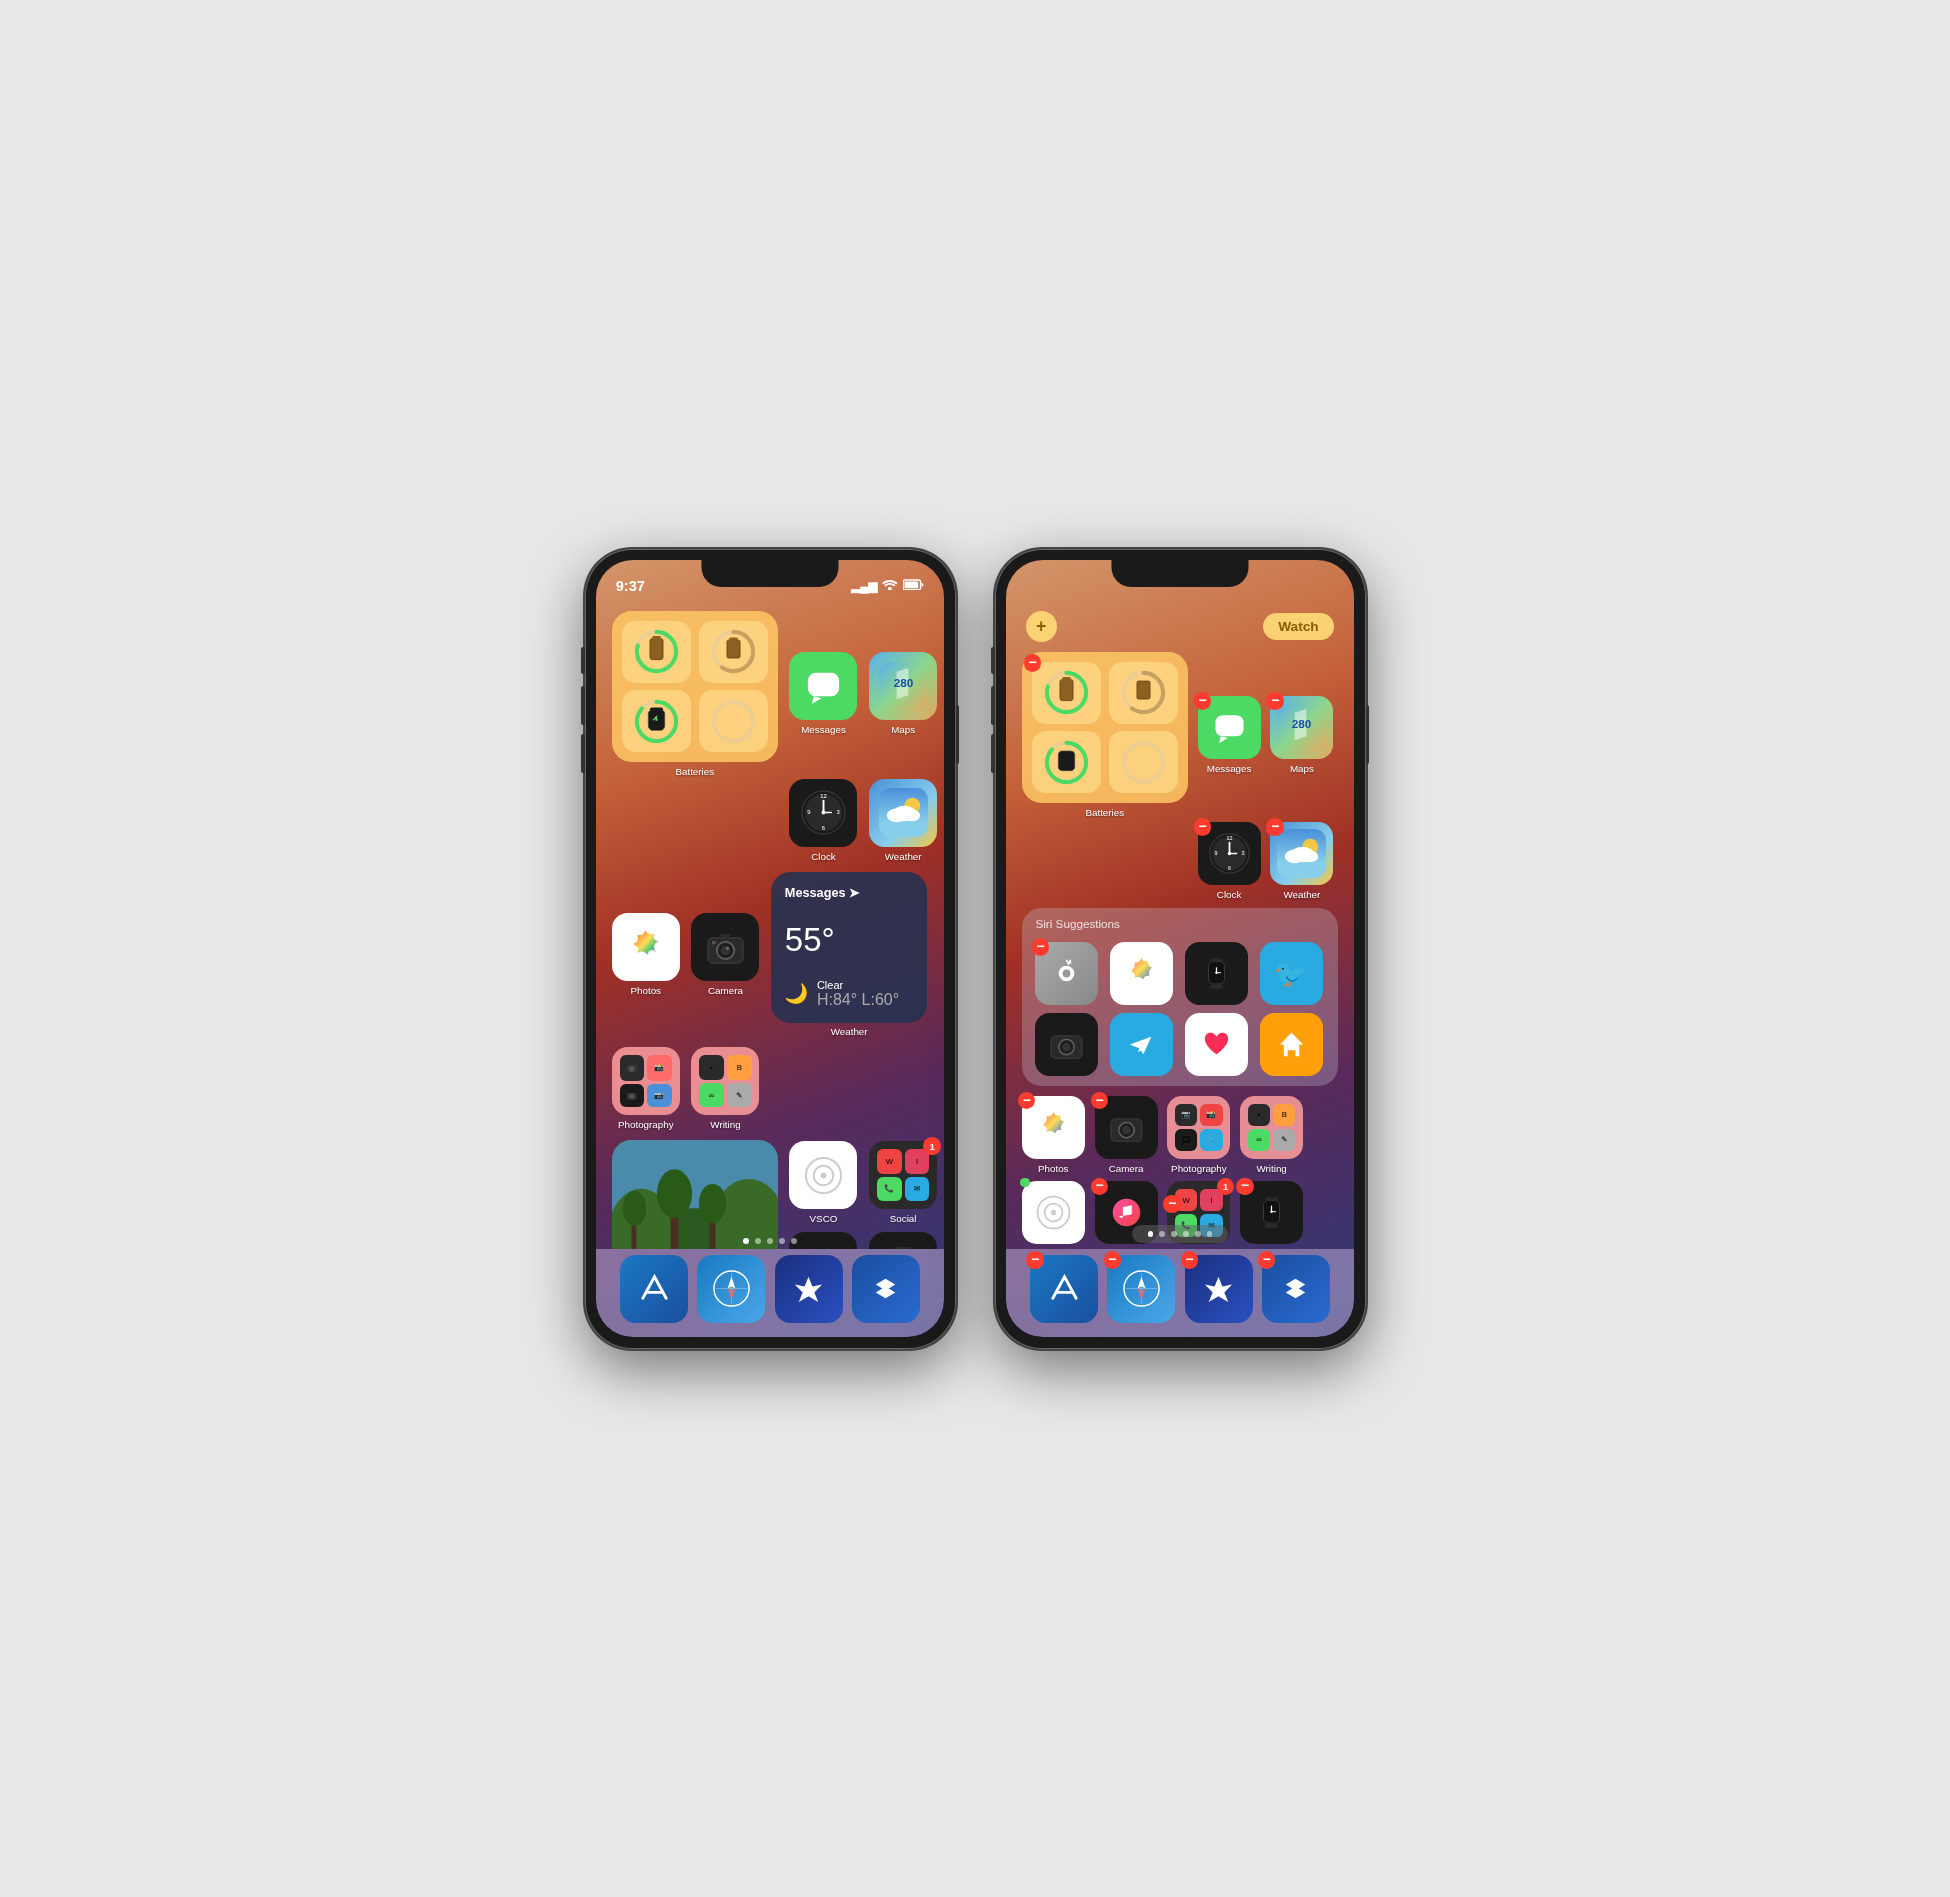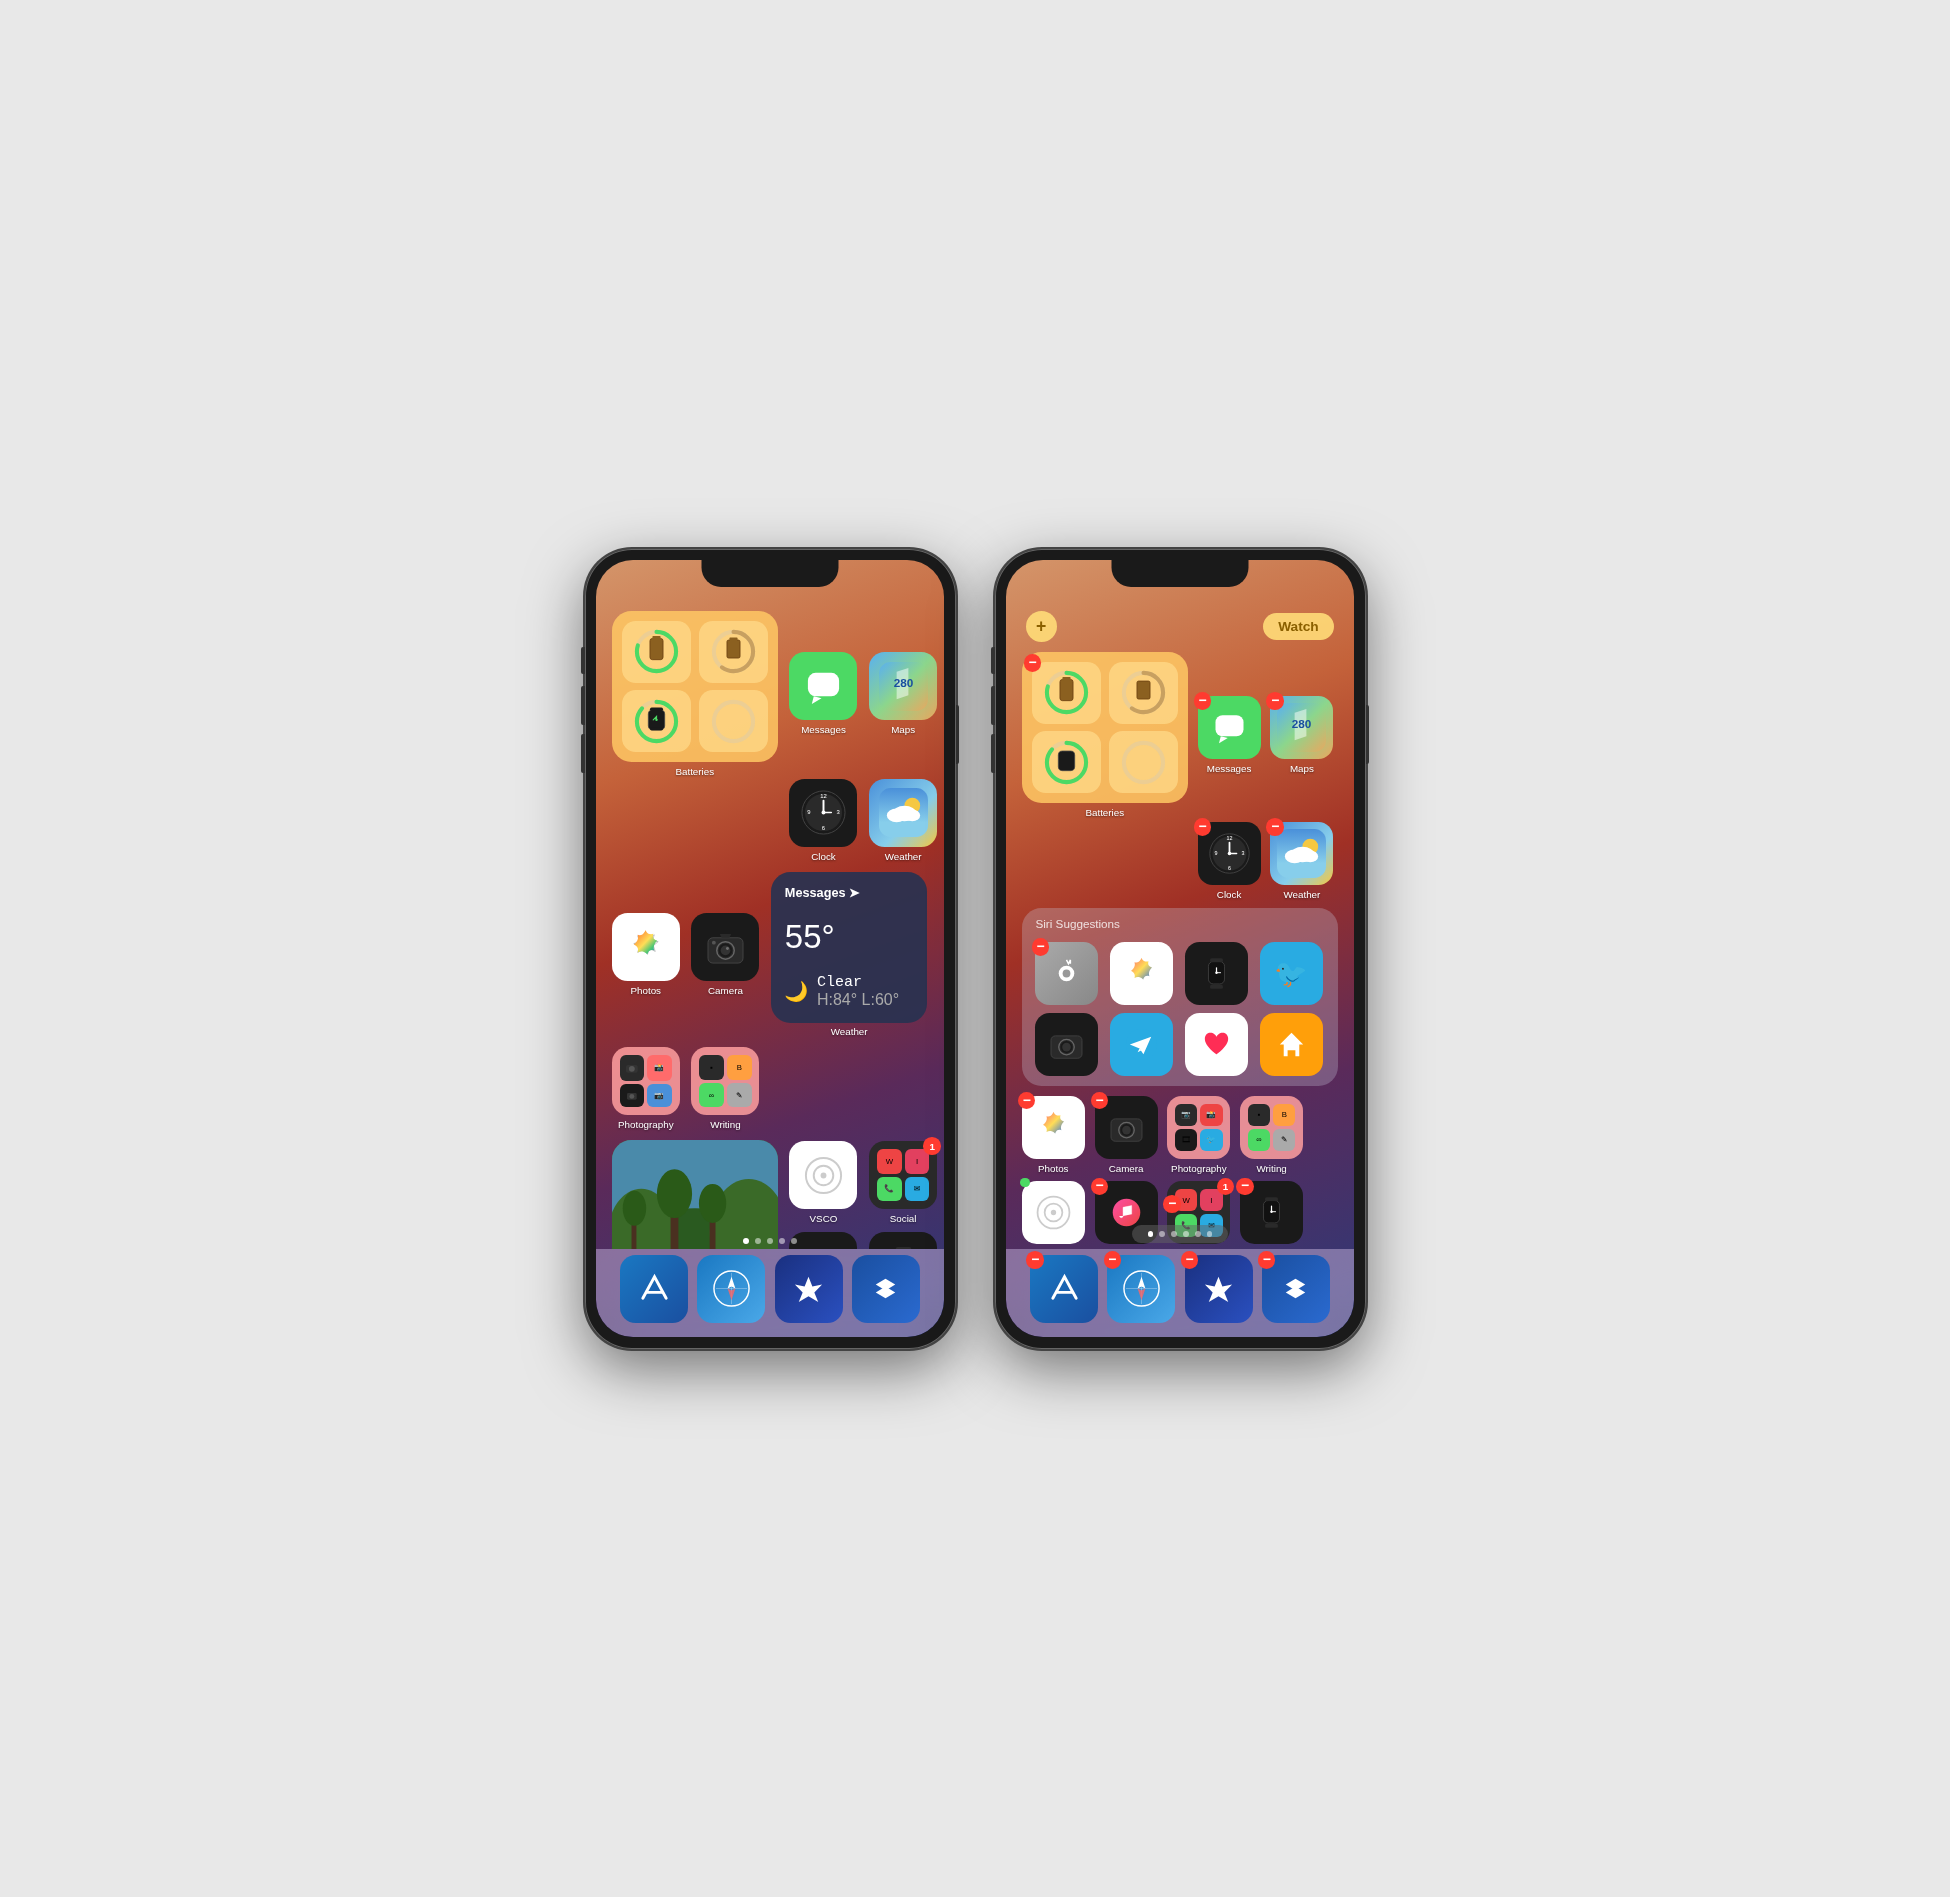--- a/index.html
+++ b/index.html
@@ -175,21 +175,21 @@
       padding: 13.7px;
       display: flex;
       flex-direction: column;
       justify-content: space-between;
       color: white;
       flex-shrink: 0;
     }
 
     .weather-city { font-size: 12.7px; font-weight: 600; }
     .weather-temp { font-size: 33px; font-weight: 300; }
-    .weather-desc { font-size: 15px; font-family: Liberation Mono, monospace; }
+    .weather-desc { font-size: 11px; }
     .weather-hilo { font-size: 16px; color: #aaa; }
 
     
     .widget-photo {
       width: 166px;
       height: 161px;
       border-radius: 19.5px;
       overflow: hidden;
       flex-shrink: 0;
       position: relative;
@@ -422,20 +422,40 @@
   <div class="phone-frame">
 
     <div class="side-button-left mute"></div>
     <div class="side-button-left vol-up"></div>
     <div class="side-button-left vol-down"></div>
     <div class="side-button-right power"></div>
   </div>
   <div class="phone-screen">
     <div class="notch"></div>
 
+    <div class="status-bar">
+      <span class="status-time">9:37</span>
+      <div class="status-icons">
+        <span>▂▄▆</span>
+        <span>
+          <svg width="15.6" height="11.7" viewBox="0 0 16 12" fill="white">
+            <path d="M8 3C5.5 3 3.2 4 1.5 5.7L0 4.2C2.1 2.2 4.9 1 8 1s5.9 1.2 8 3.2L14.5 5.7C12.8 4 10.5 3 8 3z"></path>
+            <path d="M8 6c-1.7 0-3.2.7-4.3 1.7L2.3 6.3C3.7 5 5.7 4 8 4s4.3 1 5.7 2.3L12.3 7.7C11.2 6.7 9.7 6 8 6z"></path>
+            <circle cx="8" cy="10" r="2"></circle>
+          </svg>
+        </span>
+        <span>
+          <svg width="21.5" height="11.7" viewBox="0 0 22 12" fill="white">
+            <rect x="0" y="1" width="18" height="10" rx="2" fill="none" stroke="white" stroke-width="1.5"></rect>
+            <rect x="1.5" y="2.5" width="14" height="7" rx="1" fill="white"></rect>
+            <path d="M19 4v4a2 2 0 000-4z"></path>
+          </svg>
+        </span>
+      </div>
+    </div>
 
     <div class="home-content">
 
       <div class="row">
 
         <div>
           <div class="widget-batteries">
 
             <div class="battery-item">
               <div class="battery-circle">

